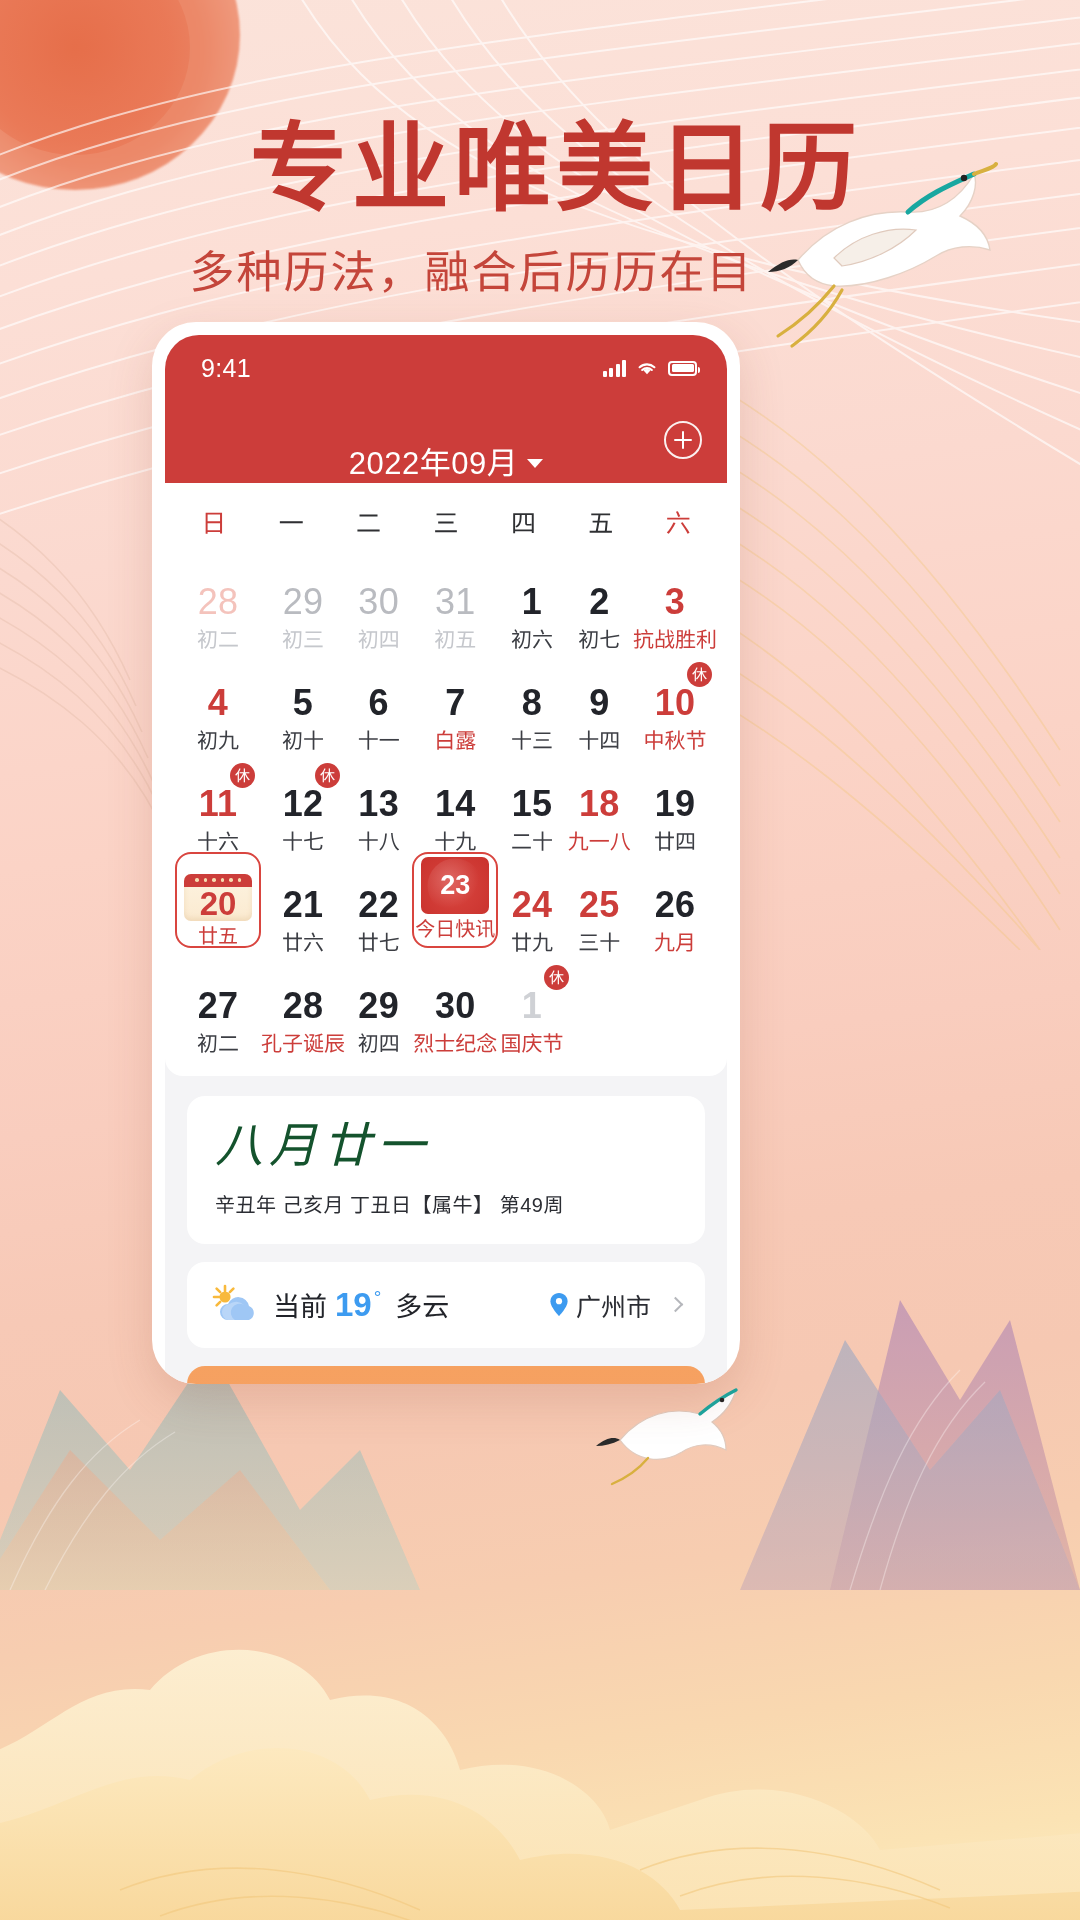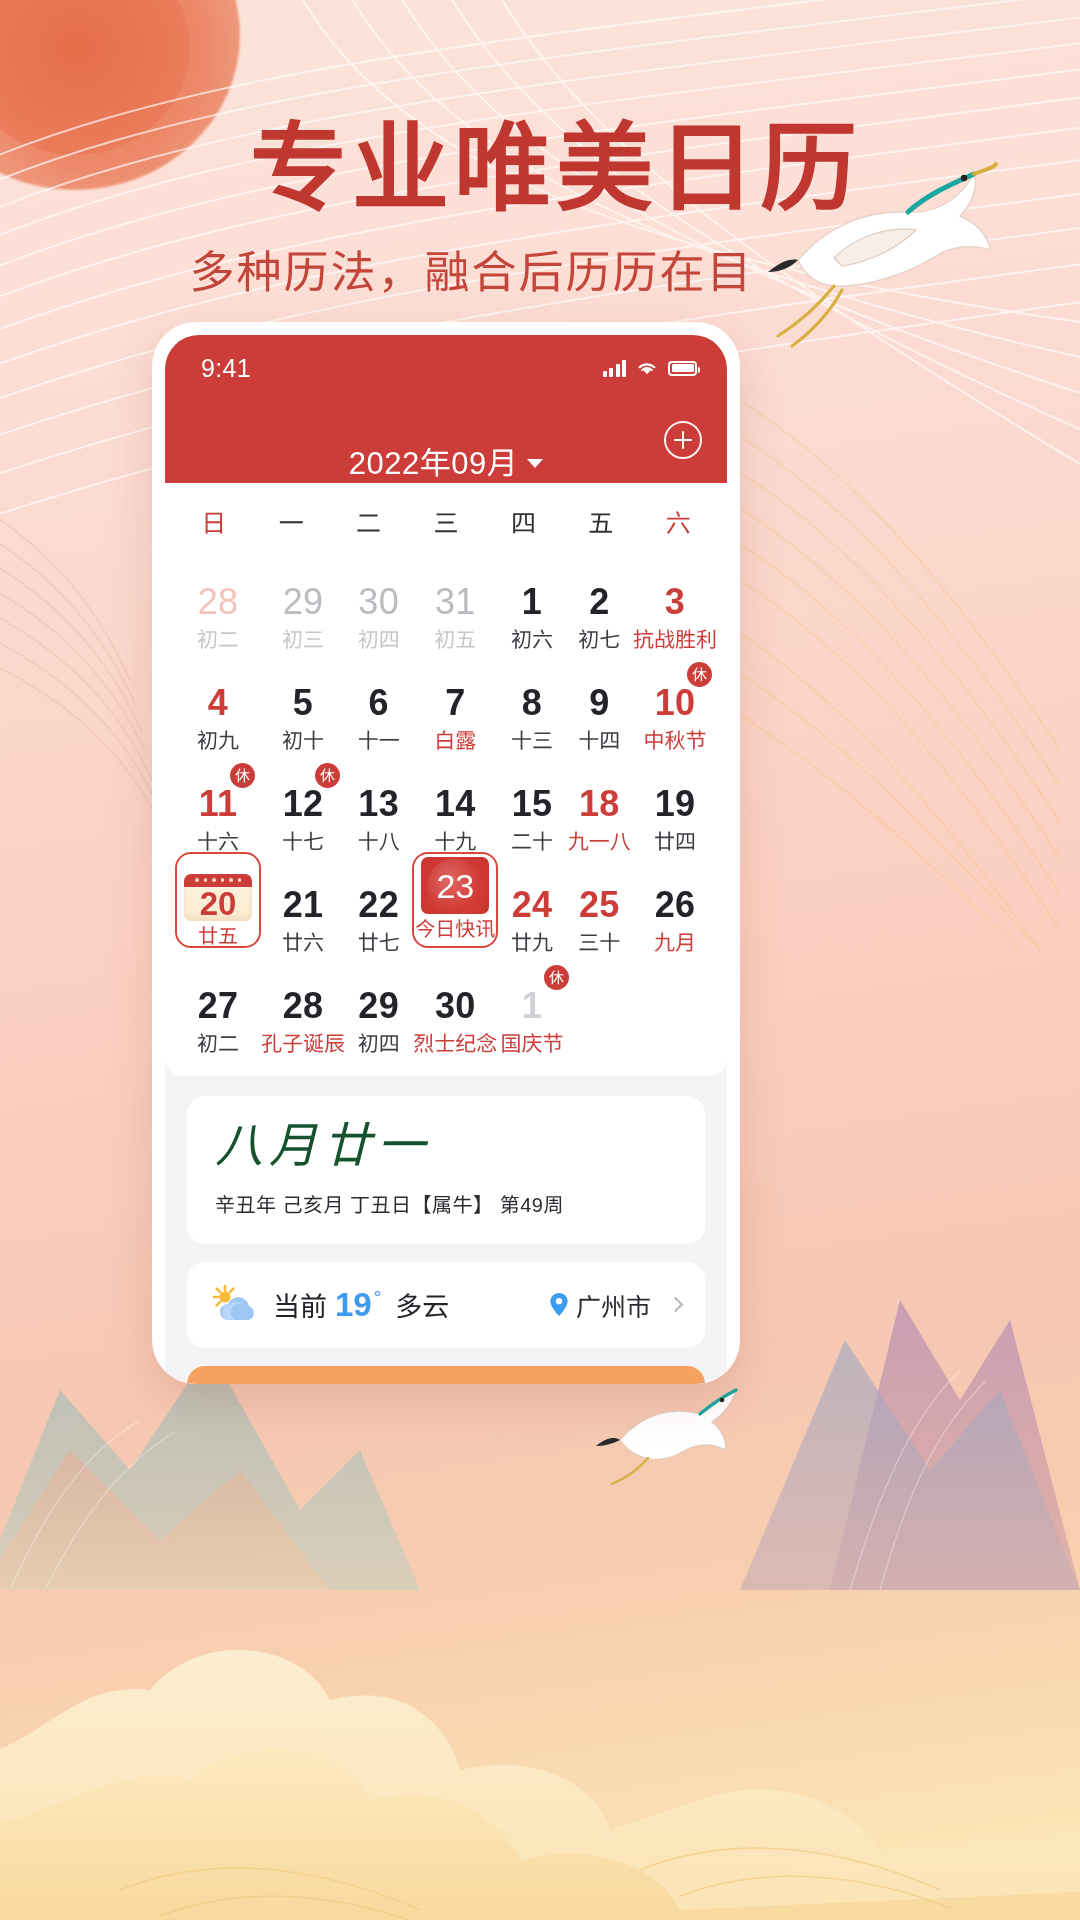--- a/index.html
+++ b/index.html
@@ -248,21 +248,21 @@
     width: 68px; height: 57px; border-radius: 7px;
     background: radial-gradient(circle at 50% 55%, #d9453f 0%, #c9322d 100%);
     position: relative; display: flex; align-items: center; justify-content: center;
     overflow: hidden;
   }
   .today-page::after {
     content:""; position:absolute; left:50%; top:50%; transform: translate(-50%,-50%);
     width: 55px; height: 55px; border-radius: 50%;
     background: radial-gradient(circle at 38% 35%, rgba(255,255,255,.20) 0%, rgba(255,255,255,0) 62%);
   }
-  .today-num { font-size: 34px; font-weight: 400; color: #fff; line-height: 1; z-index:2; }
+  .today-num { font-size: 27px; font-weight: 700; color: #fff; line-height: 1; z-index:2; }
   .cell.today .dsub { color: #cc3d3a; margin-top: 5px; font-size: 20px; }
 
   
   .lunar-card {
     margin: 20px 22px 0 22px;
     background: #fff; border-radius: 18px;
     padding: 24px 28px 26px 28px;
   }
   .lunar-big {
     font-family: "Liberation Serif", "DejaVu Serif", serif;

